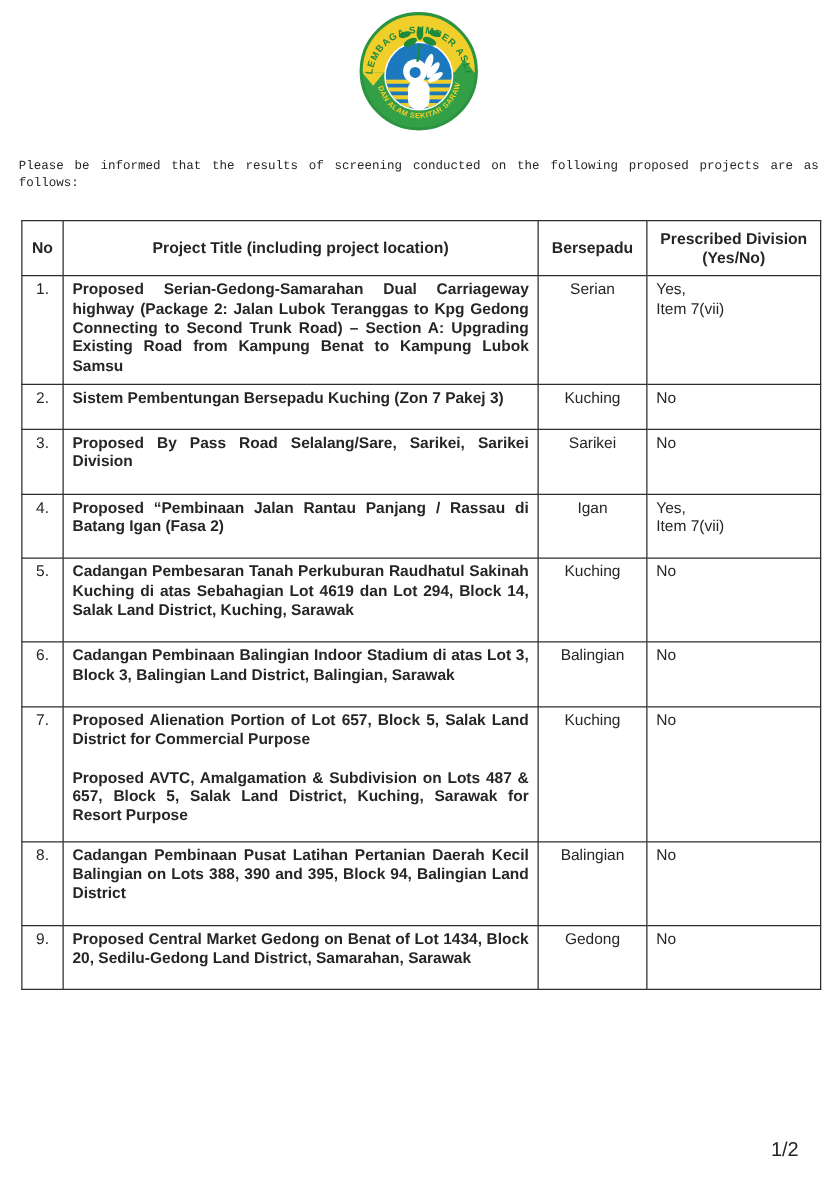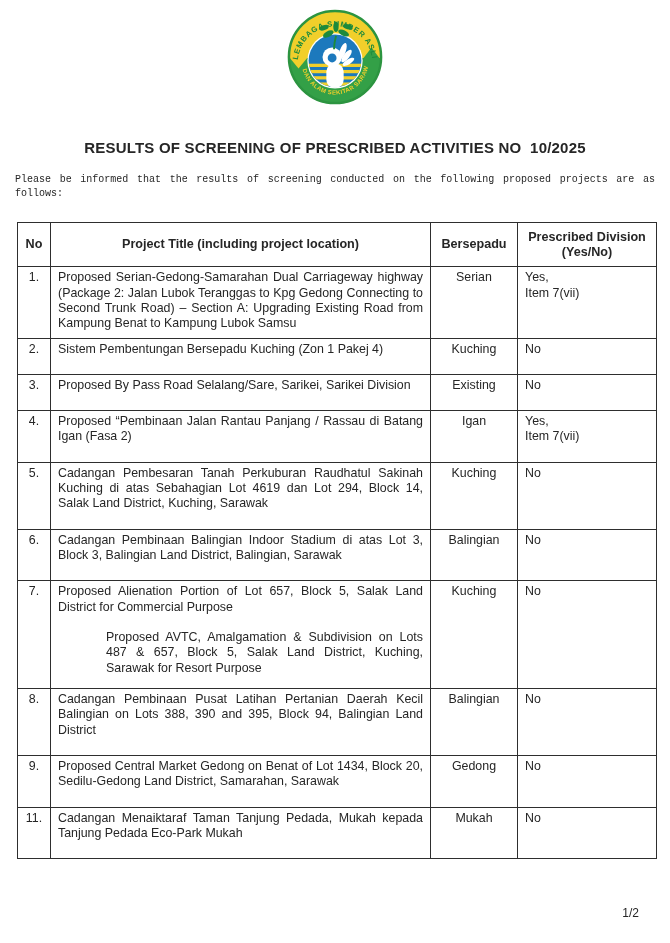--- a/index.html
+++ b/index.html
@@ -51,33 +51,33 @@
     text-align: center;
     vertical-align: middle;
     white-space: pre-line;
     padding: 2px 4px;
   }
   table.results td {
     vertical-align: top;
     padding: 3px 7px 12px 7px;
   }
   td.cell-no { text-align: center; padding-left: 2px; padding-right: 2px; }
-  td.cell-project { text-align: justify; }
-  td.cell-project .para + .para { margin-top: 15.3px; margin-left: 48px; }
+  td.cell-project { text-align: justify; font-weight: bold; }
+  td.cell-project .para + .para { margin-top: 15.3px; }
   td.cell-location { text-align: center; }
   td.cell-activity { text-align: left; white-space: pre-line; }
   tr.tight td { padding-bottom: 3px; }
   tr.roomy td { padding-bottom: 17px; }
   tr.row-1 td { padding-bottom: 6px; }
 
   .footer-page {
     position: absolute;
     right: 31px;
-    bottom: 23px;
-    font-size: 12px;
+    bottom: 13px;
+    font-size: 16px;
     color: #262626;
   }
 </style>
 </head>
 <body>
 
 <div class="page">
 
   <div class="logo-wrap">
     <svg width="96" height="96" viewBox="0 0 100 100">
@@ -125,21 +125,20 @@
 
       <text font-family="Liberation Sans, sans-serif" font-size="8" font-weight="bold" fill="#1d8a3c">
         <textPath href="#arcTop" startOffset="4" textLength="113">LEMBAGA SUMBER ASLI</textPath>
       </text>
       <text font-family="Liberation Sans, sans-serif" font-size="6.2" font-weight="bold" fill="#f1cf2b">
         <textPath href="#arcBottom" startOffset="3" textLength="104">DAN ALAM SEKITAR SARAWAK</textPath>
       </text>
     </svg>
   </div>
 
-  <h1 class="page-title">RESULTS OF SCREENING OF PRESCRIBED ACTIVITIES NO  10/2025</h1>
 
   <p class="intro">Please be informed that the results of screening conducted on the following proposed projects are as follows:</p>
 
   <table class="results">
     <colgroup>
       <col style="width:33px">
         <col style="width:380px">
         <col style="width:87px">
         <col style="width:139px">
     </colgroup>
@@ -158,31 +157,31 @@
         <td class="cell-project">
             <div class="para">Proposed Serian-Gedong-Samarahan Dual Carriageway highway (Package 2: Jalan Lubok Teranggas to Kpg Gedong Connecting to Second Trunk Road) – Section A: Upgrading Existing Road from Kampung Benat to Kampung Lubok Samsu</div>
           </td>
         <td class="cell-location">Serian</td>
         <td class="cell-activity">Yes,
 Item 7(vii)</td>
       </tr>
       <tr class="roomy">
         <td class="cell-no">2.</td>
         <td class="cell-project">
-            <div class="para">Sistem Pembentungan Bersepadu Kuching (Zon 1 Pakej 4)</div>
+            <div class="para">Sistem Pembentungan Bersepadu Kuching (Zon 7 Pakej 3)</div>
           </td>
         <td class="cell-location">Kuching</td>
         <td class="cell-activity">No</td>
       </tr>
       <tr class="roomy">
         <td class="cell-no">3.</td>
         <td class="cell-project">
             <div class="para">Proposed By Pass Road Selalang/Sare, Sarikei, Sarikei Division</div>
           </td>
-        <td class="cell-location">Existing</td>
+        <td class="cell-location">Sarikei</td>
         <td class="cell-activity">No</td>
       </tr>
       <tr class="roomy">
         <td class="cell-no">4.</td>
         <td class="cell-project">
             <div class="para">Proposed “Pembinaan Jalan Rantau Panjang / Rassau di Batang Igan (Fasa 2)</div>
           </td>
         <td class="cell-location">Igan</td>
         <td class="cell-activity">Yes,
 Item 7(vii)</td>
@@ -221,26 +220,18 @@
         <td class="cell-activity">No</td>
       </tr>
       <tr class="roomy">
         <td class="cell-no">9.</td>
         <td class="cell-project">
             <div class="para">Proposed Central Market Gedong on Benat of Lot 1434, Block 20, Sedilu-Gedong Land District, Samarahan, Sarawak</div>
           </td>
         <td class="cell-location">Gedong</td>
         <td class="cell-activity">No</td>
       </tr>
-      <tr class="roomy">
-        <td class="cell-no">11.</td>
-        <td class="cell-project">
-            <div class="para">Cadangan Menaiktaraf Taman Tanjung Pedada, Mukah kepada Tanjung Pedada Eco-Park Mukah</div>
-          </td>
-        <td class="cell-location">Mukah</td>
-        <td class="cell-activity">No</td>
-      </tr>
     </tbody>
   </table>
 
   <div class="footer-page">1/2</div>
 
 </div>
 
 </body></html>

